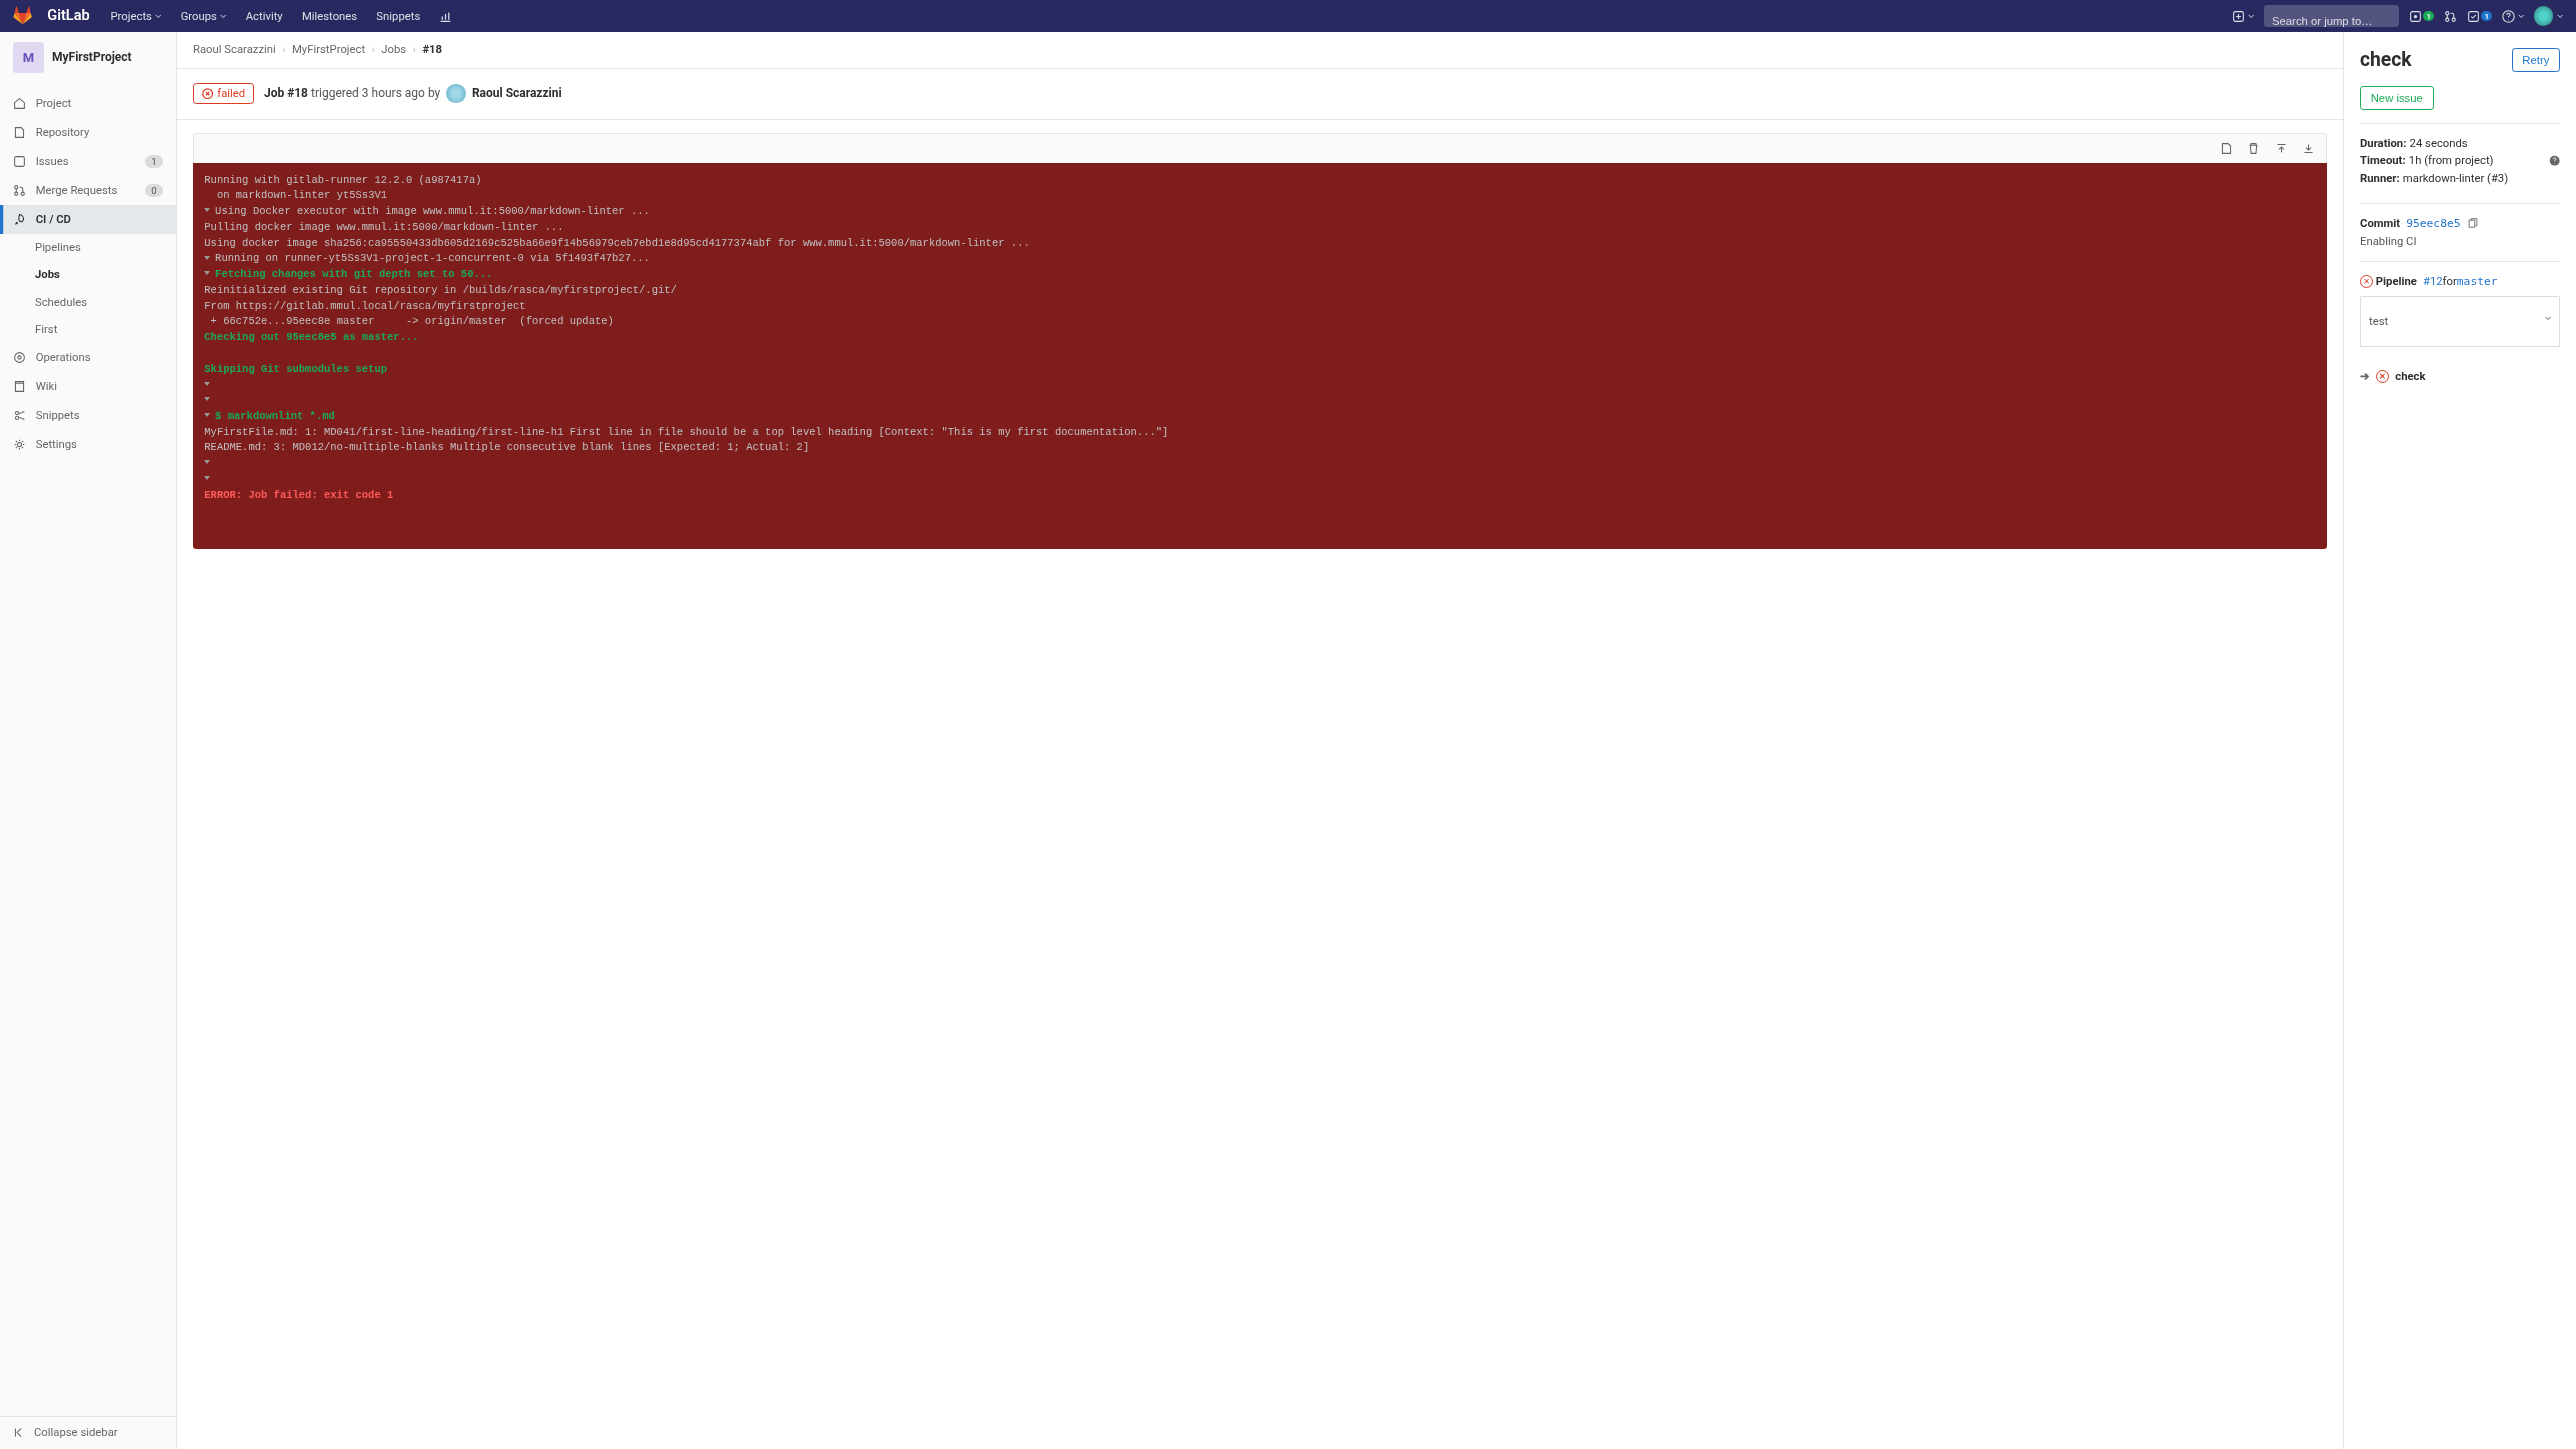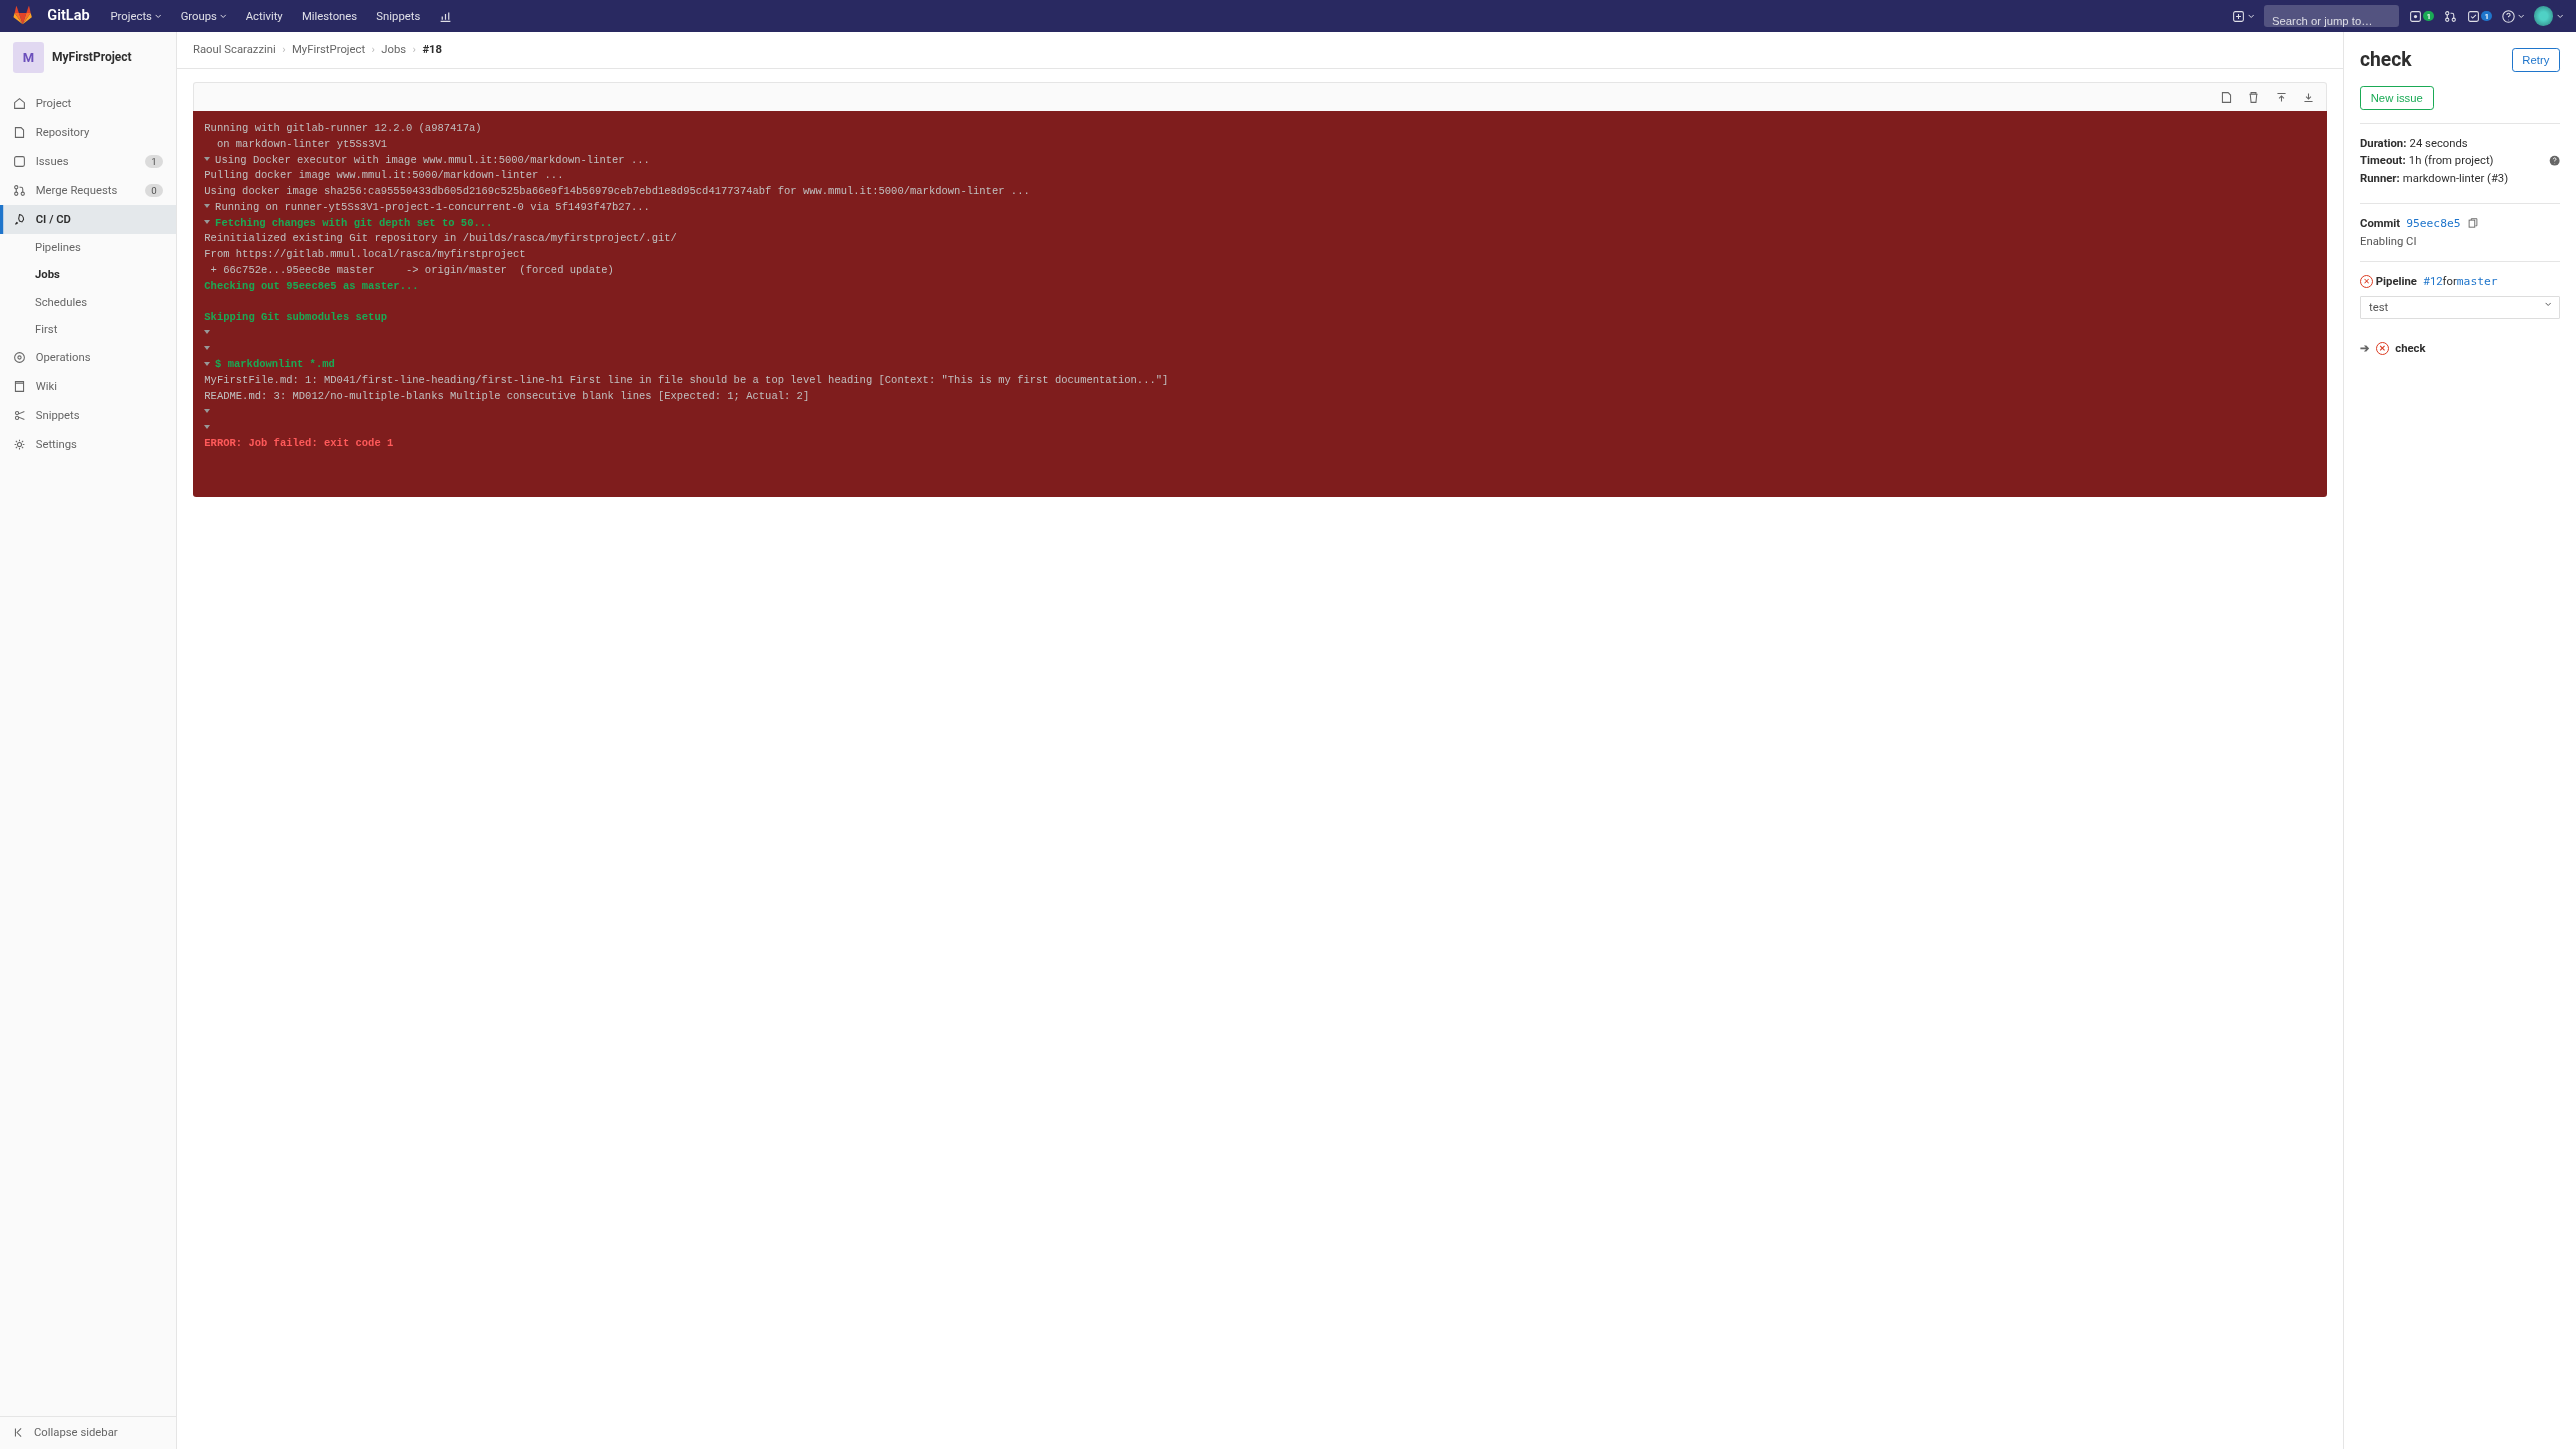--- a/index.html
+++ b/index.html
@@ -68,21 +68,21 @@
 .btn { border: 0.8px solid #1f75cb; color: #1f75cb; background: #fff; border-radius: 3.2px; padding: 4.8px 9.7px; cursor: pointer; font-size: 11.3px; }
 .btn-green { border-color: #1aaa55; color: #1aaa55; }
 .rp-section { border-top: 0.8px solid #e5e5e5; padding: 13px 0; }
 .rp-row { display: flex; margin-bottom: 4.8px; font-size: 11.3px; align-items: center; }
 .rp-label { font-weight: 700; margin-right: 3.2px; }
 .rp-val { color: #2e2e2e; }
 .rp-icon-right { margin-left: auto; color: #666; }
 .link { color: #1f75cb; text-decoration: none; }
 .monolink { font-family: monospace; color: #1f75cb; }
 .copy-icon { margin-left: 6.4px; color: #666; cursor: pointer; }
-.select-box { width: 100%; border: 0.8px solid #ddd; border-radius: 1px; padding: 4px 8px; display: flex; justify-content: space-between; align-items: flex-start; margin-top: 8px; cursor: pointer; color: #555; }
+.select-box { width: 100%; border: 0.8px solid #ddd; border-radius: 1px; padding: 18px 8px; display: flex; justify-content: space-between; align-items: flex-start; margin-top: 8px; cursor: pointer; color: #555; }
 .pipeline-job { display: flex; align-items: center; gap: 6.4px; padding: 9.7px 0; font-weight: 700; }
 .status-icon-fail { width: 13px; height: 13px; border: 1.2px solid #db3b21; border-radius: 50%; display: flex; align-items: center; justify-content: center; color: #db3b21; font-size: 8px; }
 .arrow-right { color: #666; }
 
 svg { display: block; }
 .chev { width: 6.4px; height: 6.4px; display: inline-block; }
 </style>
 </head>
 <body>
 
@@ -293,20 +293,34 @@
       <div class="breadcrumbs">
         <a>Raoul Scarazzini</a>
           <span class="sep">›</span>
         <a>MyFirstProject</a>
           <span class="sep">›</span>
         <a>Jobs</a>
           <span class="sep">›</span>
         <span class="current">#18</span>
       </div>
 
+      <div class="job-header">
+        <div class="status-badge">
+          <svg width="11.3" height="11.3" viewBox="0 0 14 14">
+              <circle cx="7" cy="7" r="6" fill="none" stroke="currentColor" stroke-width="1.5"></circle>
+              <path d="M5 5l4 4M9 5l-4 4" stroke="currentColor" stroke-width="1.5"></path>
+            </svg>
+          <span>failed</span>
+        </div>
+        <div class="job-title-line">
+          <strong>Job #18</strong><span> triggered 3 hours ago by </span>
+          <span class="user-avatar-sm"></span>
+          <strong>Raoul Scarazzini</strong>
+        </div>
+      </div>
 
       <div class="log-toolbar">
         <div class="tool">
             <svg width="13" height="13" viewBox="0 0 16 16">
               <path d="M3 2h7l3 3v9H3z" fill="none" stroke="currentColor" stroke-width="1.3"></path>
             </svg>
           </div>
         <div class="tool">
             <svg width="13" height="13" viewBox="0 0 16 16">
               <path d="M3 4h10M5 4V2h6v2M4 4l1 10h6l1-10" fill="none" stroke="currentColor" stroke-width="1.3"></path>

